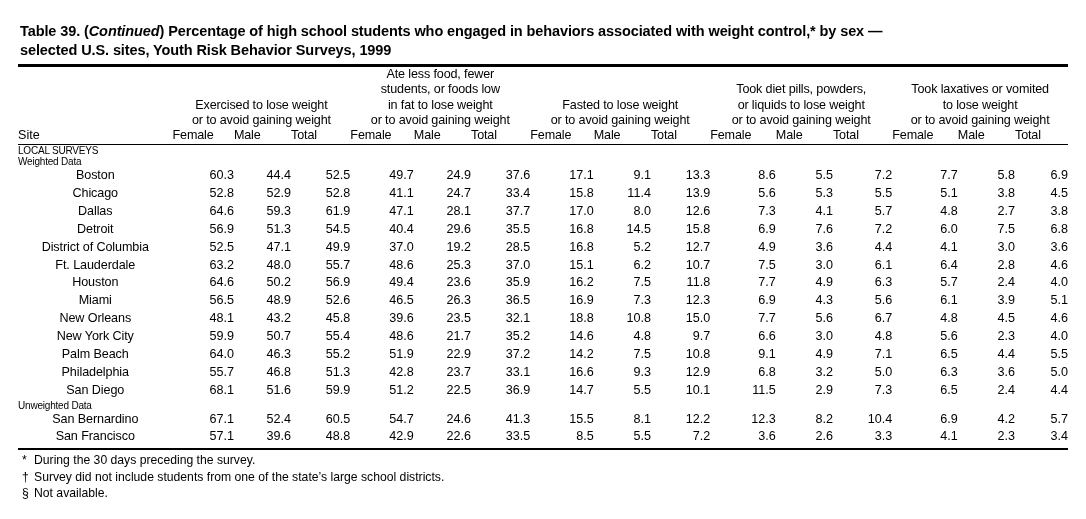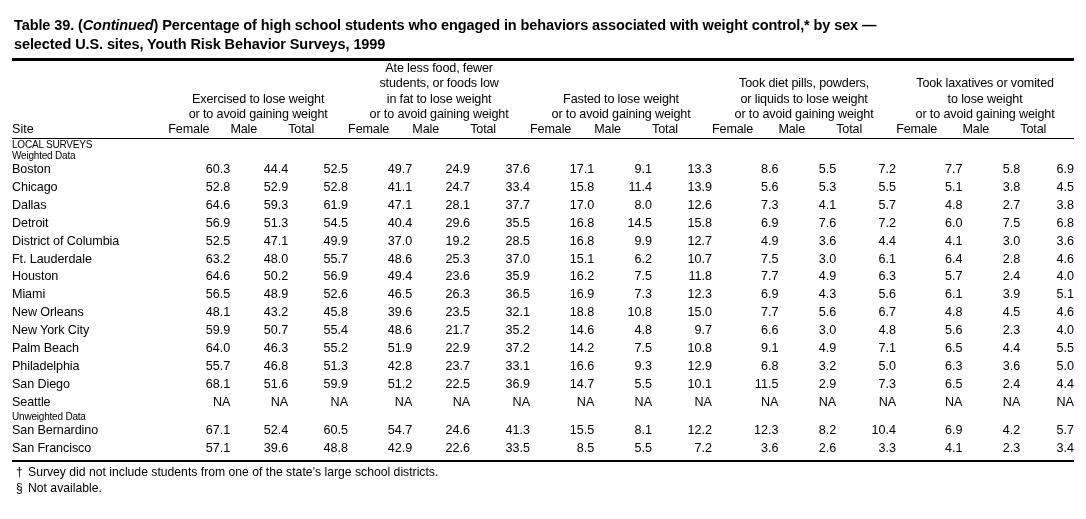--- a/index.html
+++ b/index.html
@@ -11,21 +11,21 @@
     width: 1086px;
     height: 519px;
     font-family: "Liberation Sans", sans-serif;
     color: #000000;
     overflow: hidden;
   }
   .page {
     position: relative;
     width: 1086px;
     height: 519px;
-    padding: 12px;
+    padding: 18px;
     box-sizing: border-box;
   }
   .title {
     font-size: 14.5px;
     font-weight: bold;
     line-height: 1.32;
     padding: 4px 2px 2px 2px;
     letter-spacing: -0.1px;
   }
   .title .italic { font-style: italic; }
@@ -73,21 +73,21 @@
     padding: 0;
   }
   .sectionrow td {
     font-weight: bold;
     font-size: 10px;
     padding-top: 1px;
     letter-spacing: -0.2px;
     margin-top: 48px;
   }
   .sitename {
-    text-align: left;
+    text-align: center;
     padding-left: 14px;
     font-size: 12.6px;
     white-space: nowrap;
     letter-spacing: -0.1px;
   }
   td.num {
     text-align: right;
     padding-right: 8px;
     font-size: 12.6px;
   }
@@ -284,21 +284,21 @@
         </tr>
         <tr class="datarow">
           <td class="sitename">District of Columbia</td>
           <td class="num">52.5</td>
           <td class="num">47.1</td>
           <td class="total">49.9</td>
           <td class="num">37.0</td>
           <td class="num">19.2</td>
           <td class="total">28.5</td>
           <td class="num">16.8</td>
-          <td class="num">9.9</td>
+          <td class="num">5.2</td>
           <td class="total">12.7</td>
           <td class="num">4.9</td>
           <td class="num">3.6</td>
           <td class="total">4.4</td>
           <td class="num">4.1</td>
           <td class="num">3.0</td>
           <td class="total">3.6</td>
         </tr>
         <tr class="datarow">
           <td class="sitename">Ft. Lauderdale</td>
@@ -437,38 +437,20 @@
           <td class="num">14.7</td>
           <td class="num">5.5</td>
           <td class="total">10.1</td>
           <td class="num">11.5</td>
           <td class="num">2.9</td>
           <td class="total">7.3</td>
           <td class="num">6.5</td>
           <td class="num">2.4</td>
           <td class="total">4.4</td>
         </tr>
-        <tr class="datarow">
-          <td class="sitename">Seattle</td>
-          <td class="num">NA</td>
-          <td class="num">NA</td>
-          <td class="total">NA</td>
-          <td class="num">NA</td>
-          <td class="num">NA</td>
-          <td class="total">NA</td>
-          <td class="num">NA</td>
-          <td class="num">NA</td>
-          <td class="total">NA</td>
-          <td class="num">NA</td>
-          <td class="num">NA</td>
-          <td class="total">NA</td>
-          <td class="num">NA</td>
-          <td class="num">NA</td>
-          <td class="total">NA</td>
-        </tr>
         <tr class="sectionrow">
           <td colspan="16">Unweighted Data</td>
         </tr>
         <tr class="datarow">
           <td class="sitename">San Bernardino</td>
           <td class="num">67.1</td>
           <td class="num">52.4</td>
           <td class="total">60.5</td>
           <td class="num">54.7</td>
           <td class="num">24.6</td>
@@ -500,17 +482,18 @@
           <td class="num">4.1</td>
           <td class="num">2.3</td>
           <td class="total">3.4</td>
         </tr>
       </tbody>
   </table>
 
   <div class="rule-bottom"></div>
 
   <div class="footnotes" id="footnotes">
+      <div><span class="fn-mark">*</span><span>During the 30 days preceding the survey.</span></div>
       <div><span class="fn-mark">†</span><span>Survey did not include students from one of the state’s large school districts.</span></div>
       <div><span class="fn-mark">§</span><span>Not available.</span></div>
     </div>
 
 </div>
 
 </body></html>

